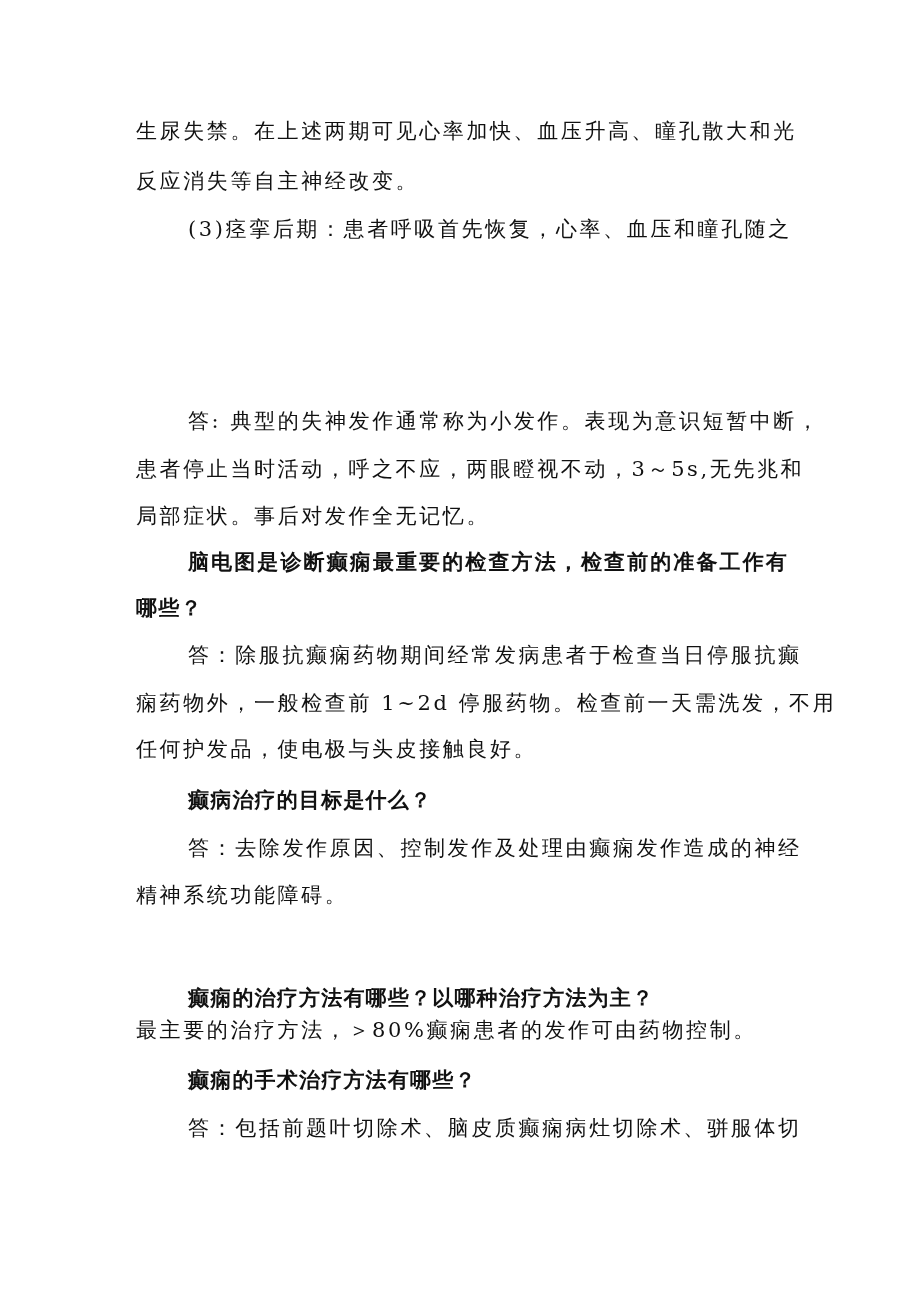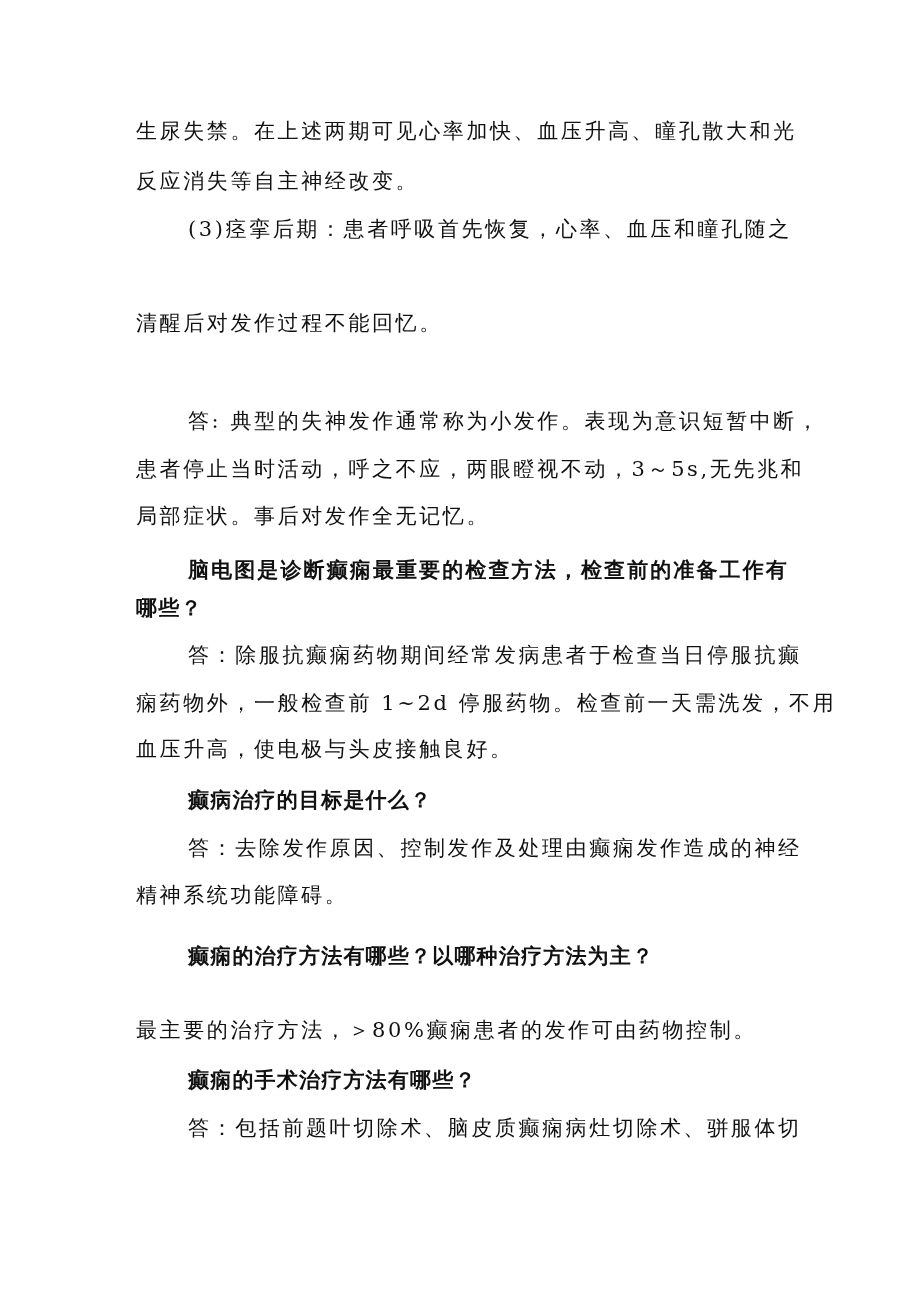--- a/index.html
+++ b/index.html
@@ -4,54 +4,53 @@
 <style>
   html, body { margin: 0; padding: 0; background: #ffffff; }
   body { width: 920px; height: 1301px; position: relative; overflow: hidden;
          font-family: "DejaVu Serif", "Liberation Serif", serif; color: #111; }
   .page { position: absolute; left: 0; top: 0; width: 731px; height: 1301px; background: #fff; }
   .line { position: absolute; left: 136px; width: 652px; font-size: 21px; line-height: 28px;
           white-space: nowrap; letter-spacing: 2.6px; text-align: justify; text-align-last: justify; }
   .line.last { text-align-last: left; }
   .indent { left: 188px; width: 600px; }
   .q { font-weight: bold; letter-spacing: 1.2px; text-align-last: left; }
-  .q.full { text-align-last: justify; margin-top: 8px; }
+  .q.full { text-align-last: justify; }
   .light { font-weight: bold; }
 </style>
 </head>
 <body>
 
 <div class="page">
 
   <div class="line" style="top:117px">生尿失禁。在上述两期可见心率加快、血压升高、瞳孔散大和光</div>
   <div class="line last" style="top:167px">反应消失等自主神经改变。</div>
 
   <div class="line indent" style="top:215px">(3)痉挛后期：患者呼吸首先恢复，心率、血压和瞳孔随之</div>
-  <div class="line last" style="top:309px">清醒后对发作过程不能回忆。</div>
 
 
   <div class="line indent" style="top:407px">答: 典型的失神发作通常称为小发作。表现为意识短暂中断，</div>
   <div class="line" style="top:455px">患者停止当时活动，呼之不应，两眼瞪视不动，3～5s,无先兆和</div>
   <div class="line last" style="top:502px">局部症状。事后对发作全无记忆。</div>
 
   <div class="line indent q full" style="top:548px">脑电图是诊断癫痫最重要的检查方法，检查前的准备工作有</div>
   <div class="line q" style="top:594px">哪些？</div>
 
   <div class="line indent" style="top:641px">答：除服抗癫痫药物期间经常发病患者于检查当日停服抗癫</div>
   <div class="line" style="top:689px">痫药物外，一般检查前 1~2d 停服药物。检查前一天需洗发，不用</div>
-  <div class="line last" style="top:735px">血压升高，使电极与头皮接触良好。</div>
+  <div class="line last" style="top:735px">任何护发品，使电极与头皮接触良好。</div>
 
   <div class="line indent q" style="top:786px">
     <span class="light">癫病</span><span>治疗的目标是什么？</span>
   </div>
 
   <div class="line indent" style="top:834px">答：去除发作原因、控制发作及处理由癫痫发作造成的神经</div>
   <div class="line last" style="top:881px">精神系统功能障碍。</div>
 
-  <div class="line indent q" style="top:942px">
+  <div class="line indent q" style="top:984px">
     <span class="light">癫痫</span><span>的治疗方法有哪些？以哪种治疗方法为主？</span>
   </div>
 
   <div class="line last" style="top:1016px">最主要的治疗方法，＞80%癫痫患者的发作可由药物控制。</div>
 
   <div class="line indent q" style="top:1066px">癫痫的手术治疗方法有哪些？</div>
 
   <div class="line indent" style="top:1114px">答：包括前题叶切除术、脑皮质癫痫病灶切除术、骈服体切</div>
 
 </div>

